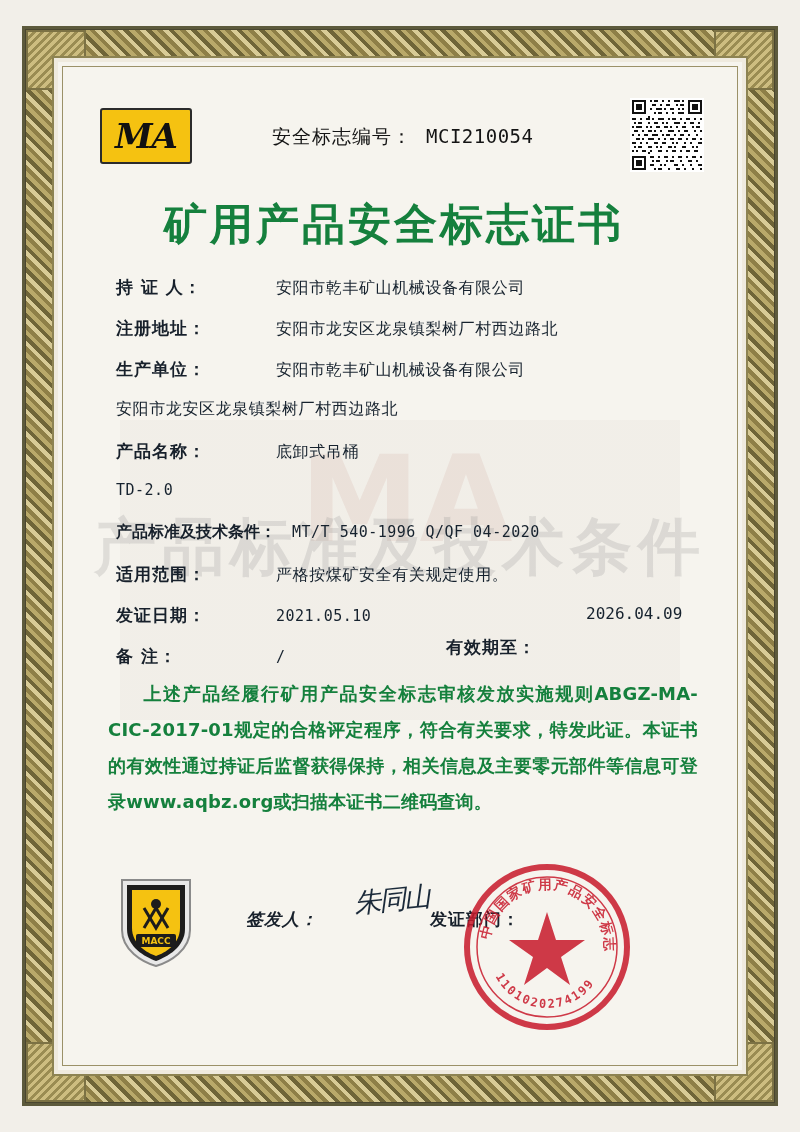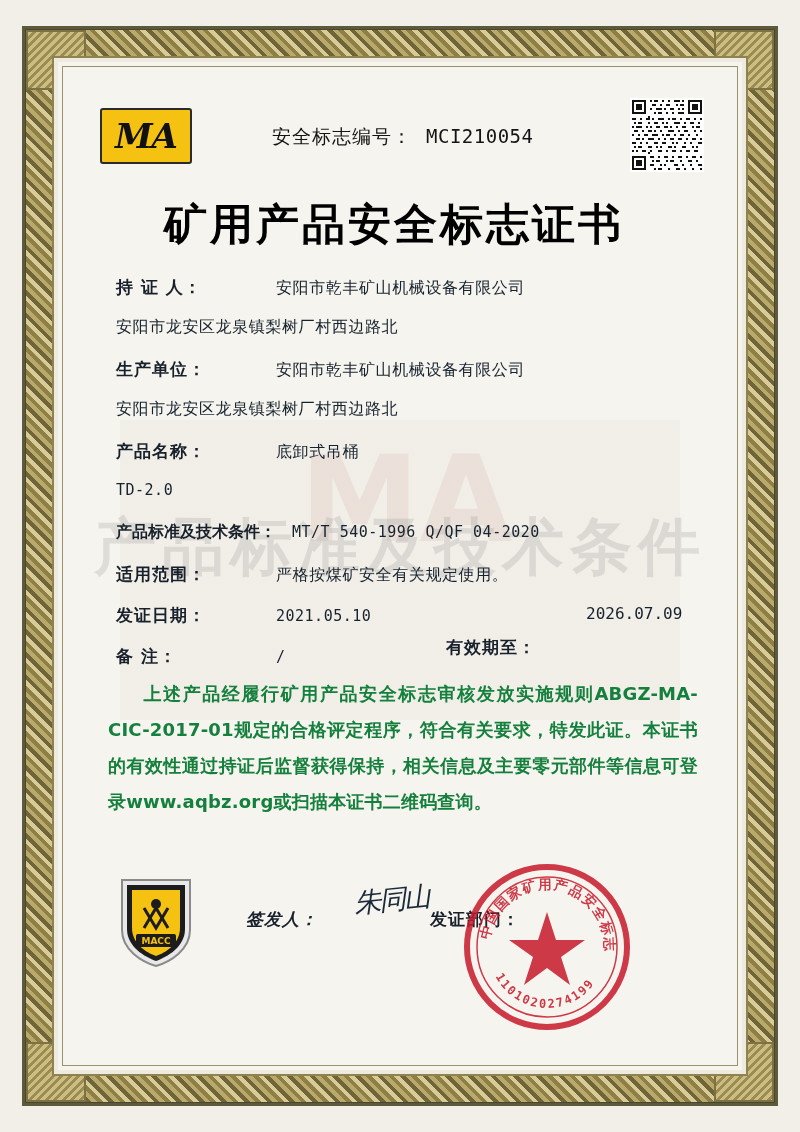--- a/index.html
+++ b/index.html
@@ -137,21 +137,21 @@
     margin-left: 14px;
     letter-spacing: 0.5px;
   }
 
   .doc-title {
     position: absolute;
     left: 0; right: 12px; top: 120px;
     text-align: center;
     font-size: 43px;
     font-weight: bold;
-    color: #000000;
+    color: #15803d;
     letter-spacing: 3px;
     font-family: "DejaVu Sans", sans-serif;
   }
 
   
   .fields {
     position: absolute;
     left: 44px; right: 30px; top: 200px;
   }
   .row {
@@ -459,20 +459,21 @@
     </div>
 
     <div class="doc-title">矿用产品安全标志证书</div>
 
     <div class="fields">
       <div class="row">
         <div class="k">持 证 人：</div>
         <div class="v">安阳市乾丰矿山机械设备有限公司</div>
       </div>
       <div class="row">
+        <div class="k">注册地址：</div>
         <div class="v">安阳市龙安区龙泉镇梨树厂村西边路北</div>
       </div>
       <div class="row">
         <div class="k">生产单位：</div>
         <div class="v">安阳市乾丰矿山机械设备有限公司</div>
       </div>
       <div class="row">
         <div class="v">安阳市龙安区龙泉镇梨树厂村西边路北</div>
       </div>
       <div class="row">
@@ -487,21 +488,21 @@
         <div class="v mono">MT/T 540-1996 Q/QF 04-2020</div>
       </div>
       <div class="row">
         <div class="k">适用范围：</div>
         <div class="v">严格按煤矿安全有关规定使用。</div>
       </div>
       <div class="row split">
         <div class="k">发证日期：</div>
         <div class="v mono">2021.05.10</div>
         <div class="k2">有效期至：</div>
-        <div class="v2">2026.07.09</div>
+        <div class="v2">2026.04.09</div>
       </div>
       <div class="row">
         <div class="k">备  注：</div>
         <div class="v mono">/</div>
       </div>
     </div>
 
     <div class="statement">
       <span class="indent"></span><span>上述产品经履行矿用产品安全标志审核发放实施规则ABGZ-MA-CIC-2017-01规定的合格评定程序，符合有关要求，特发此证。本证书的有效性通过持证后监督获得保持，相关信息及主要零元部件等信息可登录www.aqbz.org或扫描本证书二维码查询。</span>
     </div>

